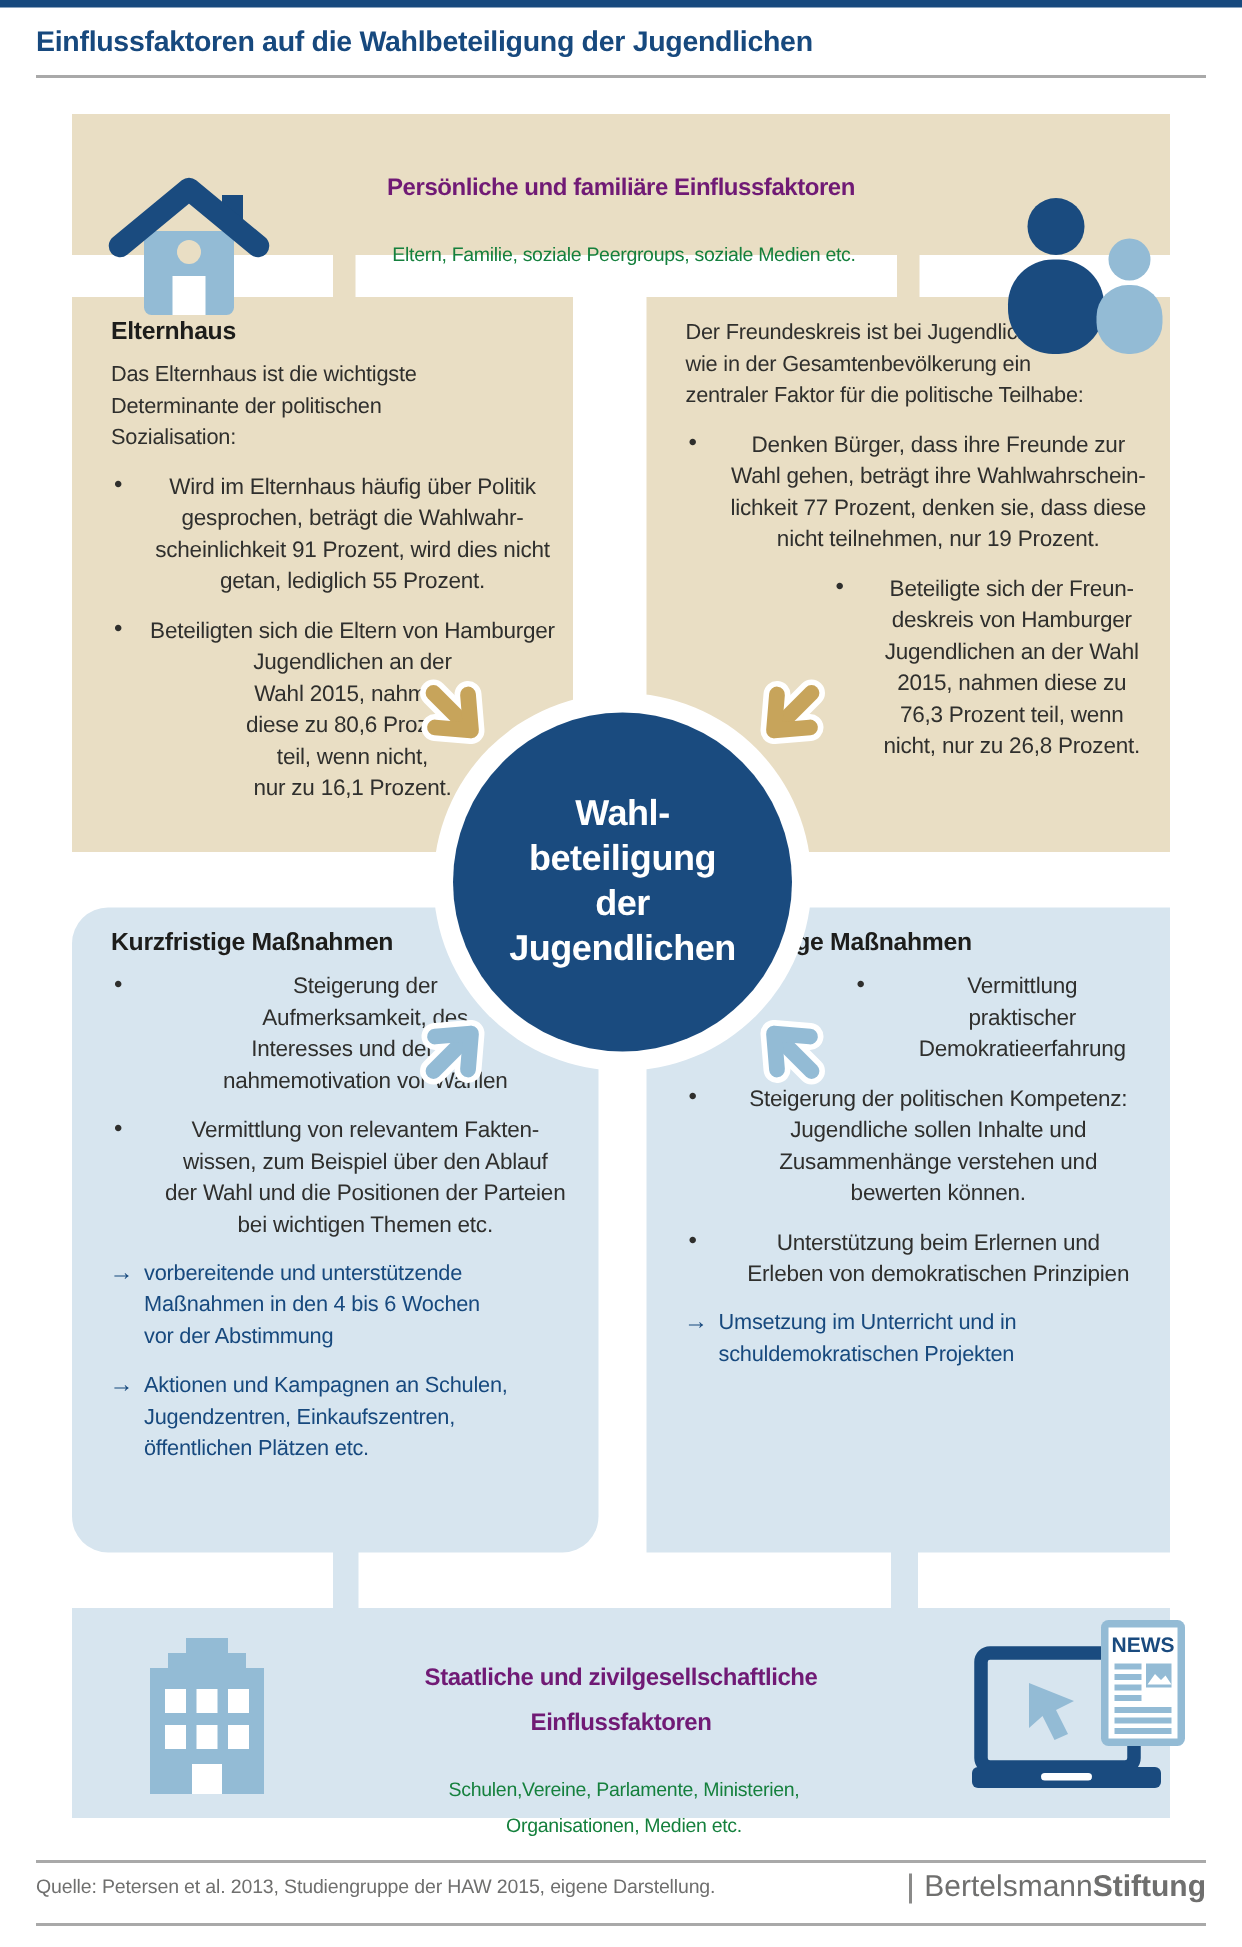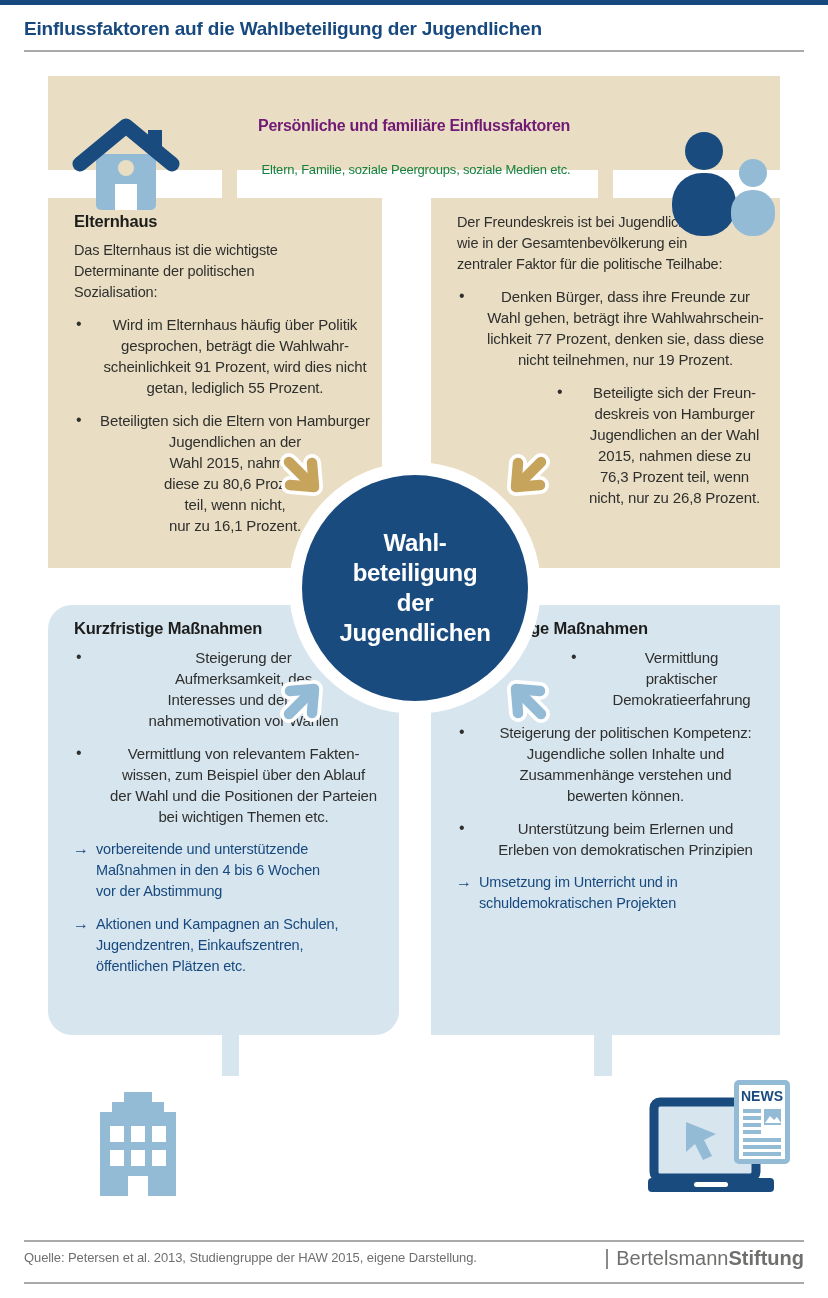--- a/index.html
+++ b/index.html
@@ -187,20 +187,26 @@
           <path d="M12 12 L33 33"></path>
           <path d="M35 13 L37 37 L13 35"></path>
         </g>
       <g stroke="#93BBD5" stroke-width="10.5">
           <path d="M12 12 L33 33"></path>
           <path d="M35 13 L37 37 L13 35"></path>
         </g>
     </g>
   </svg>
 
+  <div class="abs banner banner-blue">
+    <p class="banner-title" style="white-space:pre-line;">Staatliche und zivilgesellschaftliche
+Einflussfaktoren</p>
+    <p class="banner-sub">Schulen,Vereine, Parlamente, Ministerien,
+Organisationen, Medien etc.</p>
+  </div>
 
   <svg class="abs" style="left:70px;top:118px;" width="112" height="92" viewBox="0 0 112 92">
     <rect x="78" y="12" width="14" height="28" fill="#1A4B7F"></rect>
     <rect x="26" y="36" width="60" height="56" rx="5" fill="#93BBD5"></rect>
     <circle cx="56" cy="50" r="8" fill="#E9DEC4"></circle>
     <rect x="45" y="66" width="22" height="26" fill="#ffffff"></rect>
     <path d="M10 46 L56 8 L102 46" stroke="#1A4B7F" stroke-width="15" fill="none" stroke-linecap="round" stroke-linejoin="round"></path>
   </svg>
 
   <svg class="abs" style="left:662px;top:130px;" width="118" height="106" viewBox="0 0 118 106">

